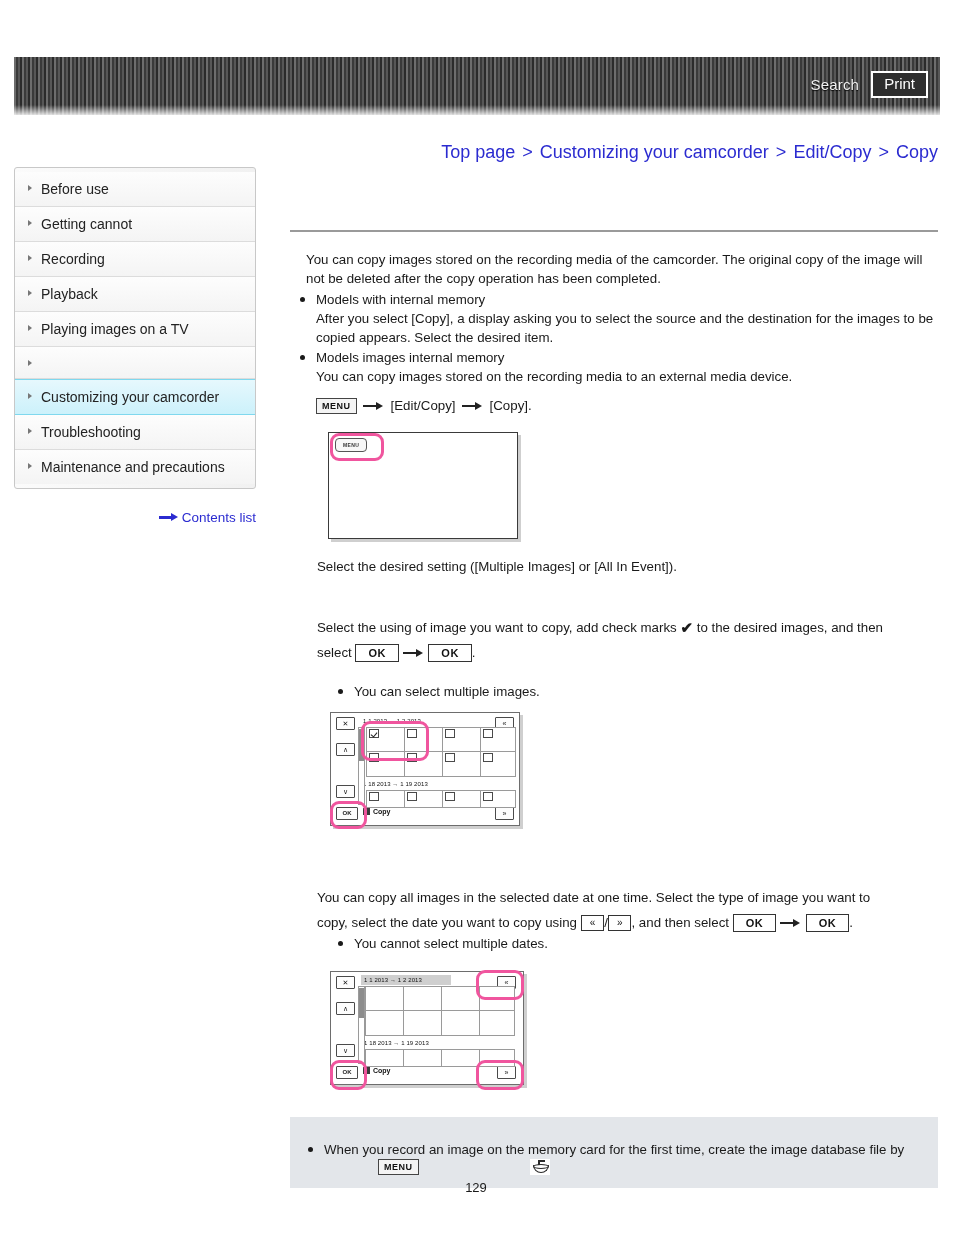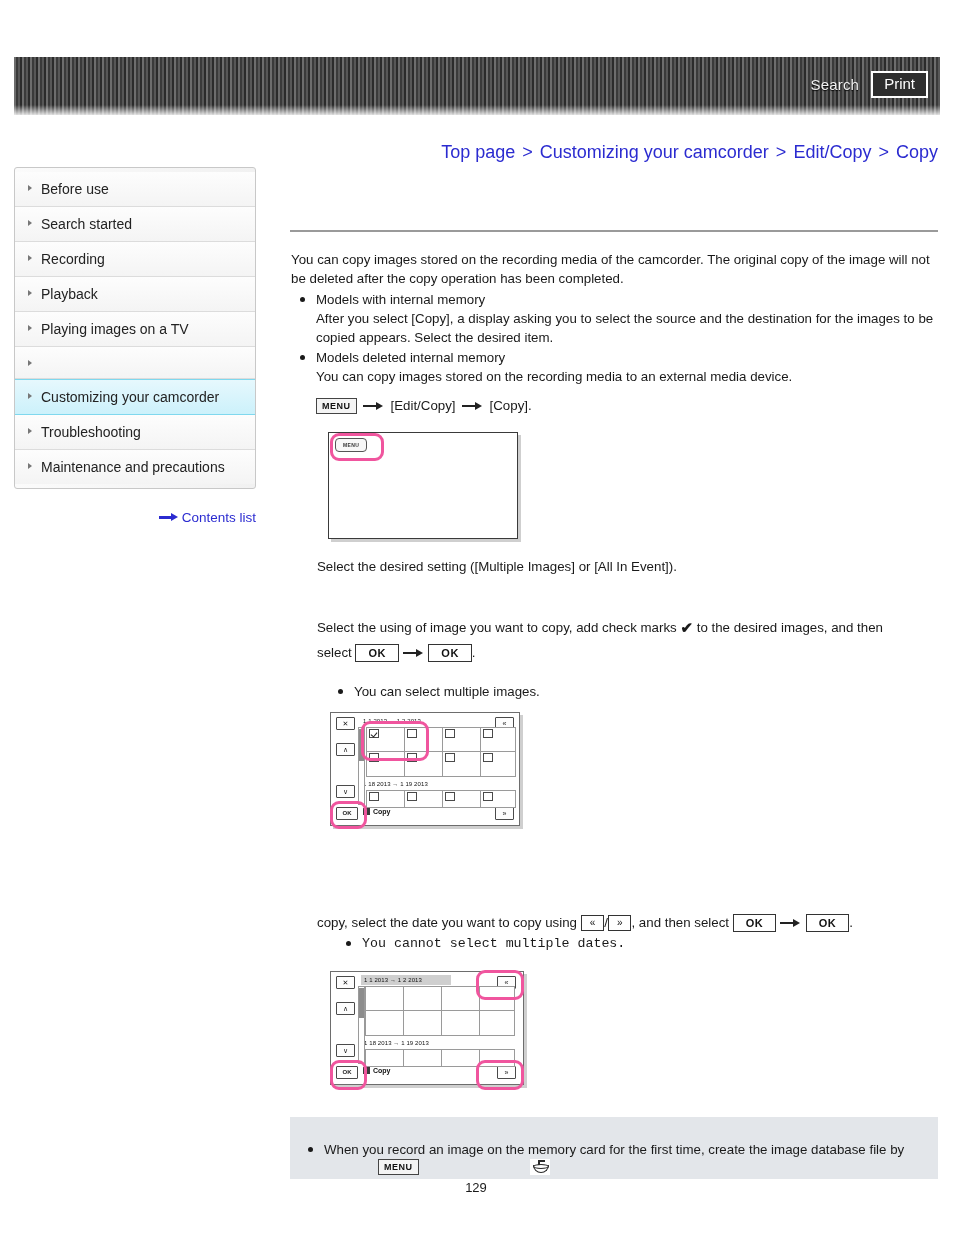--- a/index.html
+++ b/index.html
@@ -103,21 +103,21 @@
   #contents-list .cl-text{vertical-align:middle;}
 
   
   #main{
     position:absolute;left:290px;top:230px;width:648px;
   }
   .hr{
     height:2px;background:#9a9a9a;width:648px;margin:0 0 18px 0;
   }
   p.body{
-    font-size:13.3px;line-height:19px;margin:0 0 2px 1px;color:#1a1a1a;
+    font-size:13.3px;line-height:19px;margin:0 0 2px 16px;color:#1a1a1a;
   }
   ul.bullets{margin:2px 0 0 0;padding:0;list-style:none;}
   ul.bullets li{
     position:relative;padding-left:26px;font-size:13.3px;line-height:19px;margin-bottom:1px;
   }
   ul.bullets li .dot{
     position:absolute;left:10px;top:7px;width:5px;height:5px;border-radius:50%;background:#1a1a1a;
   }
   .sub-line{display:block;padding-left:0;}
 
@@ -195,21 +195,21 @@
   .ts-copy .sq{
     display:inline-block;width:7px;height:7px;background:#3a3a3a;vertical-align:-1px;margin-right:3px;
   }
   .ts-scroll{
     position:absolute;background:#ffffff;border:1px solid #9a9a9a;
   }
   .ts-scroll .thumbv{position:absolute;left:0;right:0;background:#8d8d8d;}
 
   
   #note-box{
-    position:absolute;left:290px;top:1117px;width:648px;height:62px;
+    position:absolute;left:290px;top:1117px;width:648px;height:71px;
     background:#e3e6ea;
   }
   #note-box .note-line{
     position:absolute;left:18px;top:24px;right:6px;font-size:13.3px;line-height:18px;
   }
   #note-box .note-line .dot{
     position:absolute;left:0px;top:6px;width:5px;height:5px;border-radius:50%;background:#1a1a1a;
   }
   #note-box .note-text{display:block;padding-left:16px;}
   .cam-ico{
@@ -254,21 +254,21 @@
   <span class="crumb">Copy</span>
 </div>
 
 <div id="sidebar">
   <div class="side-item">
     <span class="tri"></span>
     <span>Before use</span>
   </div>
   <div class="side-item">
     <span class="tri"></span>
-    <span>Search started</span>
+    <span>Getting cannot</span>
   </div>
   <div class="side-item">
     <span class="tri"></span>
     <span>Recording</span>
   </div>
   <div class="side-item">
     <span class="tri"></span>
     <span>Playback</span>
   </div>
   <div class="side-item">
@@ -302,21 +302,21 @@
   <p class="body">You can copy images stored on the recording media of the camcorder. The original copy of the image will not be deleted after the copy operation has been completed.</p>
 
   <ul class="bullets">
     <li>
       <span class="dot"></span>
       <span>Models with internal memory</span>
       <span class="sub-line">After you select [Copy], a display asking you to select the source and the destination for the images to be copied appears. Select the desired item.</span>
     </li>
     <li>
       <span class="dot"></span>
-      <span>Models deleted internal memory</span>
+      <span>Models images internal memory</span>
       <span class="sub-line">You can copy images stored on the recording media to an external media device.</span>
     </li>
   </ul>
 
   <div class="menu-line">
     <span class="btn-glyph">MENU</span>
     <span class="rt-arrow"></span>
     <span>[Edit/Copy]</span>
     <span class="rt-arrow"></span>
     <span>[Copy].</span>
@@ -392,29 +392,29 @@
   <span class="ts-cb" style="left:114px;top:79px;"></span>
   <span class="ts-cb" style="left:152px;top:79px;"></span>
 
   <span class="ts-copy" style="left:32px;top:95px;"><span class="sq"></span><span>Copy</span></span>
 
   <span class="pink-hl" style="left:30px;top:8px;width:62px;height:34px;"></span>
   <span class="pink-hl" style="left:-1px;top:88px;width:31px;height:22px;"></span>
 </div>
 
 <div style="position:absolute;left:317px;top:885px;width:625px;font-size:13.3px;line-height:25px;">
-  <br>
+  <span>You can copy all images in the selected date at one time. Select the type of image you want to</span><br>
   <span>copy, select the date you want to copy using</span>
   <span class="btn-chev">«</span><span>/</span><span class="btn-chev">»</span><span>, and then select</span>
   <span class="btn-ok">OK</span>
   <span class="rt-arrow"></span>
   <span class="btn-ok">OK</span><span>.</span>
 </div>
 
-<ul class="bullets" style="position:absolute;left:336px;top:932px;width:600px;font-family:Liberation Mono, monospace;">
+<ul class="bullets" style="position:absolute;left:328px;top:932px;width:600px;">
   <li>
     <span class="dot"></span>
     <span>You cannot select multiple dates.</span>
   </li>
 </ul>
 
 <div class="thumb-screen" style="left:330px;top:971px;width:192px;height:112px;">
 
   <span class="ts-btn" style="left:5px;top:4px;width:17px;">✕</span>
   <span class="ts-btn" style="left:5px;top:30px;width:17px;">∧</span>

